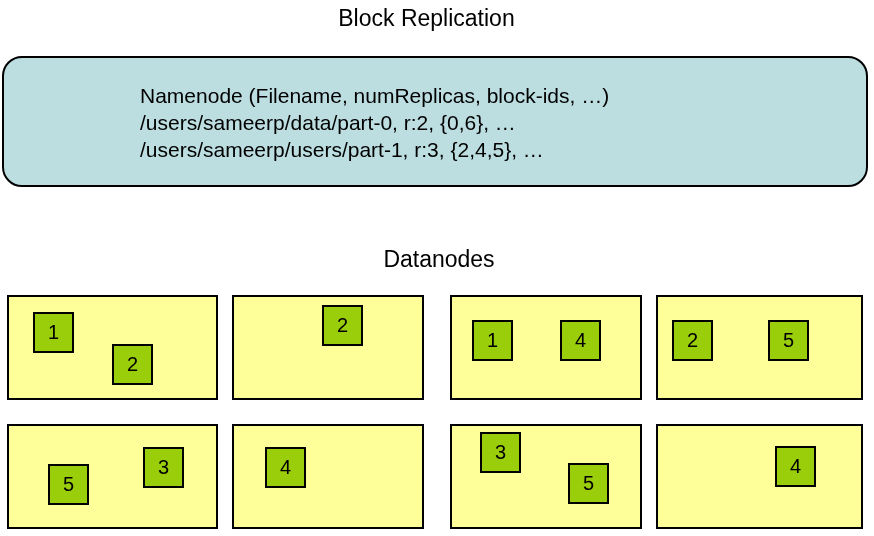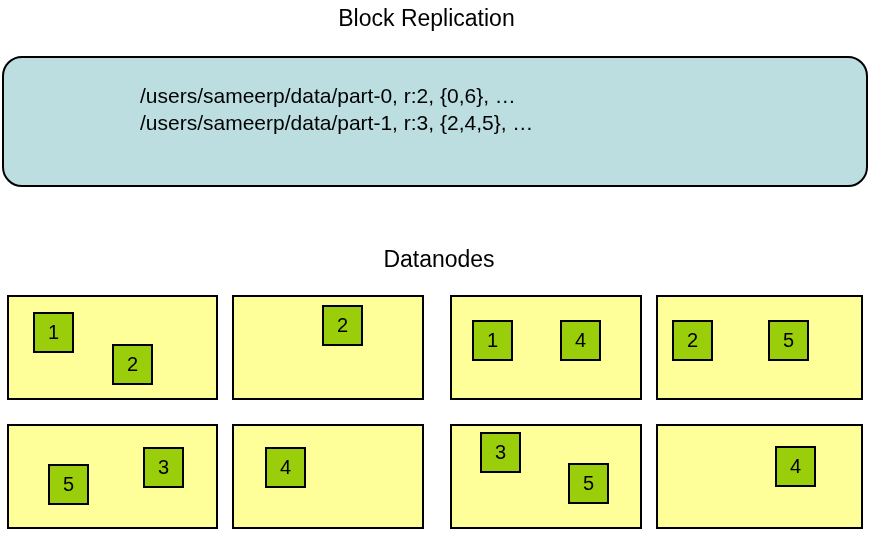--- a/index.html
+++ b/index.html
@@ -104,22 +104,23 @@
 </style>
 </head>
 <body>
 
 <div id="stage">
 
   <div class="title">Block Replication</div>
 
   <div class="namenode-box">
     <div class="namenode-text">
+      <span class="nn-line">Namenode (Filename, numReplicas, block-ids, …)</span>
       <span class="nn-line">/users/sameerp/data/part-0, r:2, {0,6}, …</span>
-      <span class="nn-line">/users/sameerp/data/part-1, r:3, {2,4,5}, …</span>
+      <span class="nn-line">/users/sameerp/users/part-1, r:3, {2,4,5}, …</span>
     </div>
   </div>
 
   <div class="datanodes-label">Datanodes</div>
 
   <div id="datanode-layer">
       <div class="datanode" style="left: 7px; top: 295px; width: 211px; height: 105px;"></div>
       <div class="block" style="left: 33px; top: 312px;">
         <span class="block-label">1</span>
       </div>

